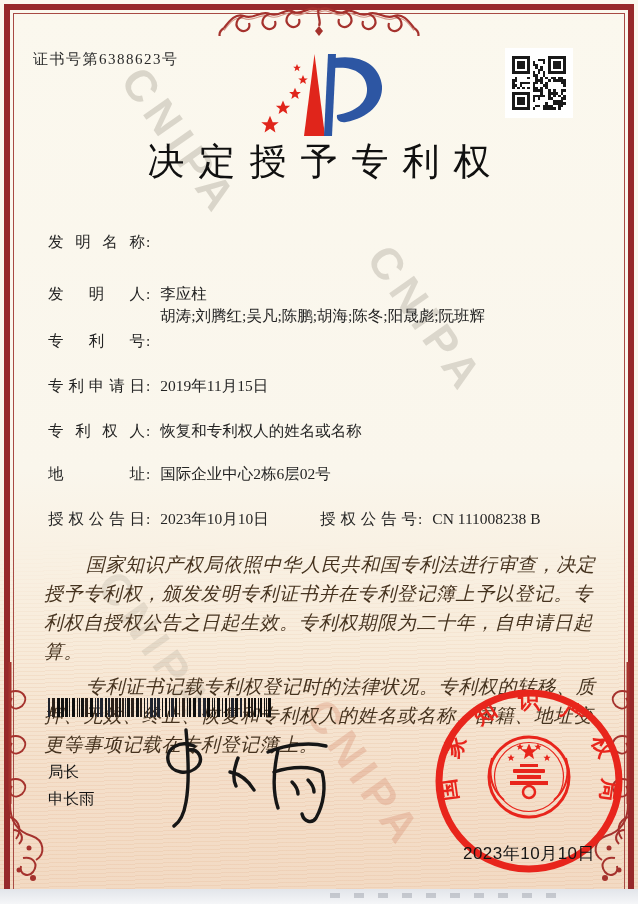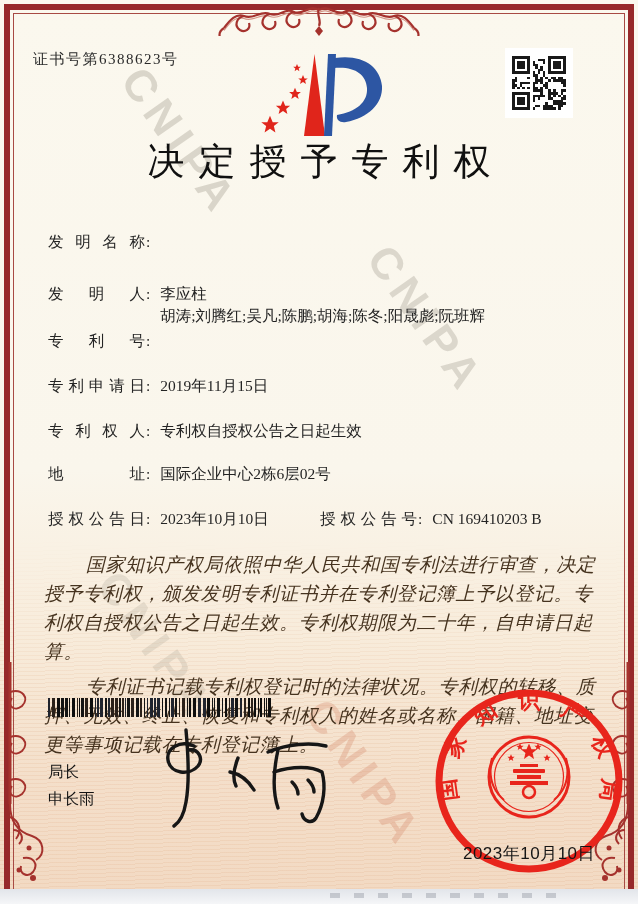--- a/index.html
+++ b/index.html
@@ -326,21 +326,21 @@
       </div>
       <div class="f-row" style="top: 420px;">
         <span class="spread">
           <span>专</span>
           <span>利</span>
           <span>权</span>
           <span>人</span>
         </span>
         <span class="f-colon">:</span>
         <span class="f-value">
-          <div>专利权自授权公告之日起生效</div>
+          <div>恢复和专利权人的姓名或名称</div>
         </span>
       </div>
       <div class="f-row" style="top: 463px;">
         <span class="spread">
           <span>地</span>
           <span>址</span>
         </span>
         <span class="f-colon">:</span>
         <span class="f-value">
           <div>国际企业中心2栋6层02号</div>
@@ -360,21 +360,21 @@
     <span class="f-value">2023年10月10日</span>
     <span class="grant2">
       <span class="spread">
           <span>授</span>
           <span>权</span>
           <span>公</span>
           <span>告</span>
           <span>号</span>
         </span>
         <span class="f-colon">:</span>
-      <span class="f-value">CN 169410203 B</span>
+      <span class="f-value">CN 111008238 B</span>
     </span>
   </div>
 
   <div class="bodytext">
     <p>国家知识产权局依照中华人民共和国专利法进行审查，决定授予专利权，颁发发明专利证书并在专利登记簿上予以登记。专利权自授权公告之日起生效。专利权期限为二十年，自申请日起算。</p>
     <p>专利证书记载专利权登记时的法律状况。专利权的转移、质押、无效、终止、恢复和专利权人的姓名或名称、国籍、地址变更等事项记载在专利登记簿上。</p>
   </div>
 
   <div class="barcode" id="barcode">
       <span style="width: 2px; background: rgb(32, 36, 46);"></span>

